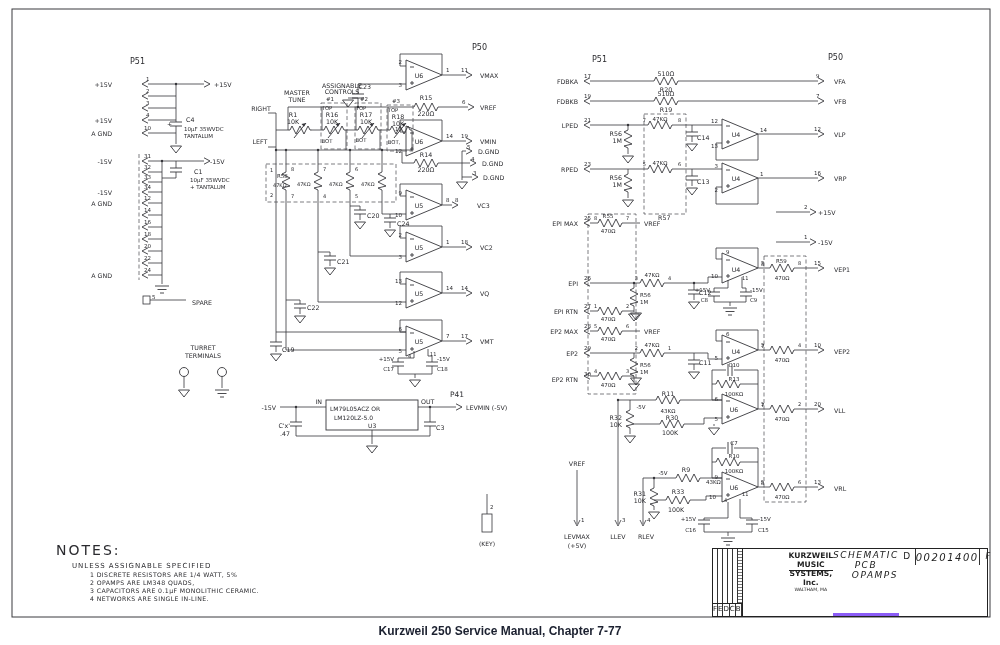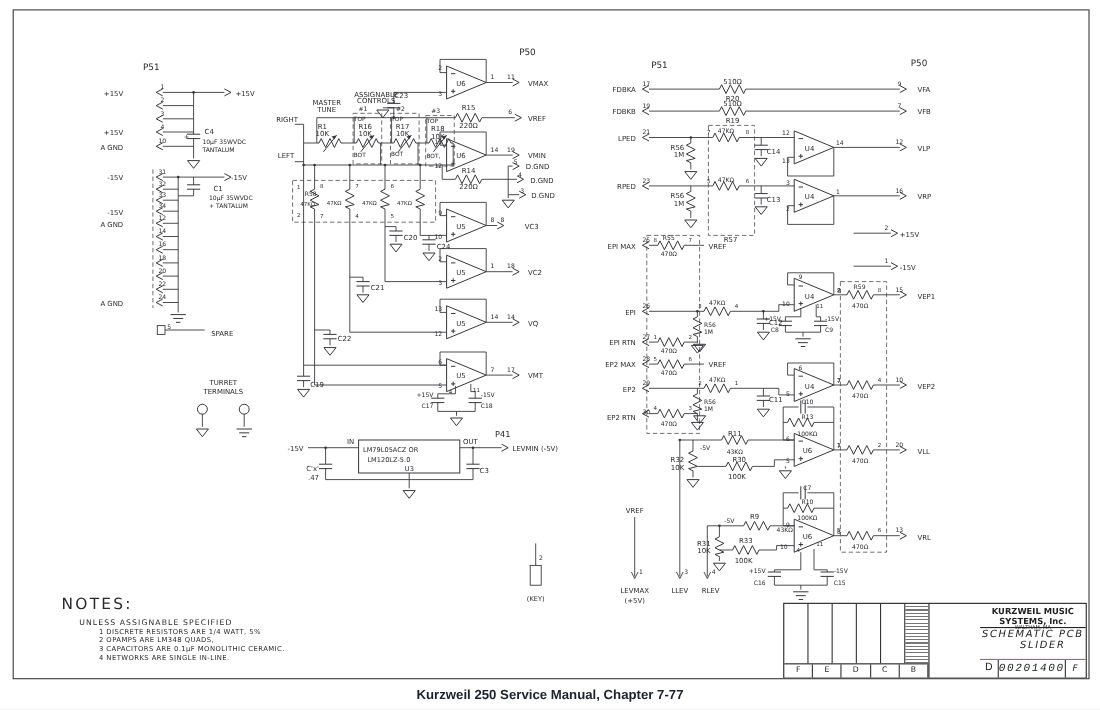--- a/index.html
+++ b/index.html
@@ -19,31 +19,31 @@
   
   .tblock{position:absolute;left:712px;top:548px;width:276px;height:69px;border:1.3px solid #222;
           background:#fff;display:flex;box-sizing:border-box;color:#222;}
   .tb-left{width:142px;border-right:1.3px solid #222;display:flex;flex-direction:column;}
   .tb-grid{flex:1;display:flex;}
   .tb-grid .c{flex:1;border-right:1px solid #333;}
   .tb-grid .c.hatch{background:repeating-linear-gradient(0deg,#777 0 1px,transparent 1px 3px);}
   .tb-grid .c:last-child{border-right:none;}
   .tb-revrow{height:12px;border-top:1px solid #222;display:flex;}
   .tb-revrow span{flex:1;border-right:1px solid #333;font-size:7px;text-align:center;line-height:11px;}
-  .tb-right{flex:1;display:flex;flex-direction:column;margin-left:46px;}
+  .tb-right{flex:1;display:flex;flex-direction:row;margin-left:46px;}
   .tb-company{height:21px;border-bottom:1px solid #222;text-align:center;}
   .tb-company .co{font-size:7.6px;font-weight:bold;margin-top:2px;}
   .tb-company .loc{font-size:4.6px;}
-  .tb-title{flex:1;border-bottom:1px solid #8b5cf6;text-align:center;padding-top:1px;}
+  .tb-title{flex:1;border-bottom:3px solid #8b5cf6;text-align:center;padding-top:1px;}
   .hand{font-style:italic;letter-spacing:1.5px;}
   .tb-title .l1{font-size:9px;}
   .tb-title .l2{font-size:9px;margin-left:18px;}
   .tb-num{height:16px;display:flex;align-items:center;}
   .tb-num .size{width:16px;border-right:1px solid #333;text-align:center;font-size:9px;align-self:stretch;line-height:15px;}
-  .tb-num .num{flex:1;font-size:10px;font-family:Liberation Mono, monospace;}
+  .tb-num .num{flex:1;font-size:10px;}
   .tb-num .rev{width:18px;border-left:1px solid #333;text-align:center;font-size:8px;align-self:stretch;line-height:15px;}
   
   .caption{position:absolute;left:0;top:624px;width:100%;text-align:center;
            font-family:"Liberation Sans",sans-serif;font-weight:bold;font-size:12px;color:#1c2130;}
 </style>
 </head>
 <body>
 
 <div class="stage">
 <svg width="1000" height="645" viewBox="0 0 1000 645">
@@ -638,21 +638,21 @@
       <span>B</span>
     </div>
   </div>
   <div class="tb-right">
     <div class="tb-company">
       <div class="co">KURZWEIL MUSIC SYSTEMS, Inc.</div>
       <div class="loc">WALTHAM, MA</div>
     </div>
     <div class="tb-title">
       <div class="l1 hand">SCHEMATIC  PCB</div>
-      <div class="l2 hand">SLIDER</div>
+      <div class="l2 hand">OPAMPS</div>
     </div>
     <div class="tb-num">
       <span class="size">D</span>
       <span class="num hand">00201400</span>
       <span class="rev hand">F</span>
     </div>
   </div>
 </div>
 
 <div class="caption">Kurzweil 250 Service Manual, Chapter 7-77</div>

